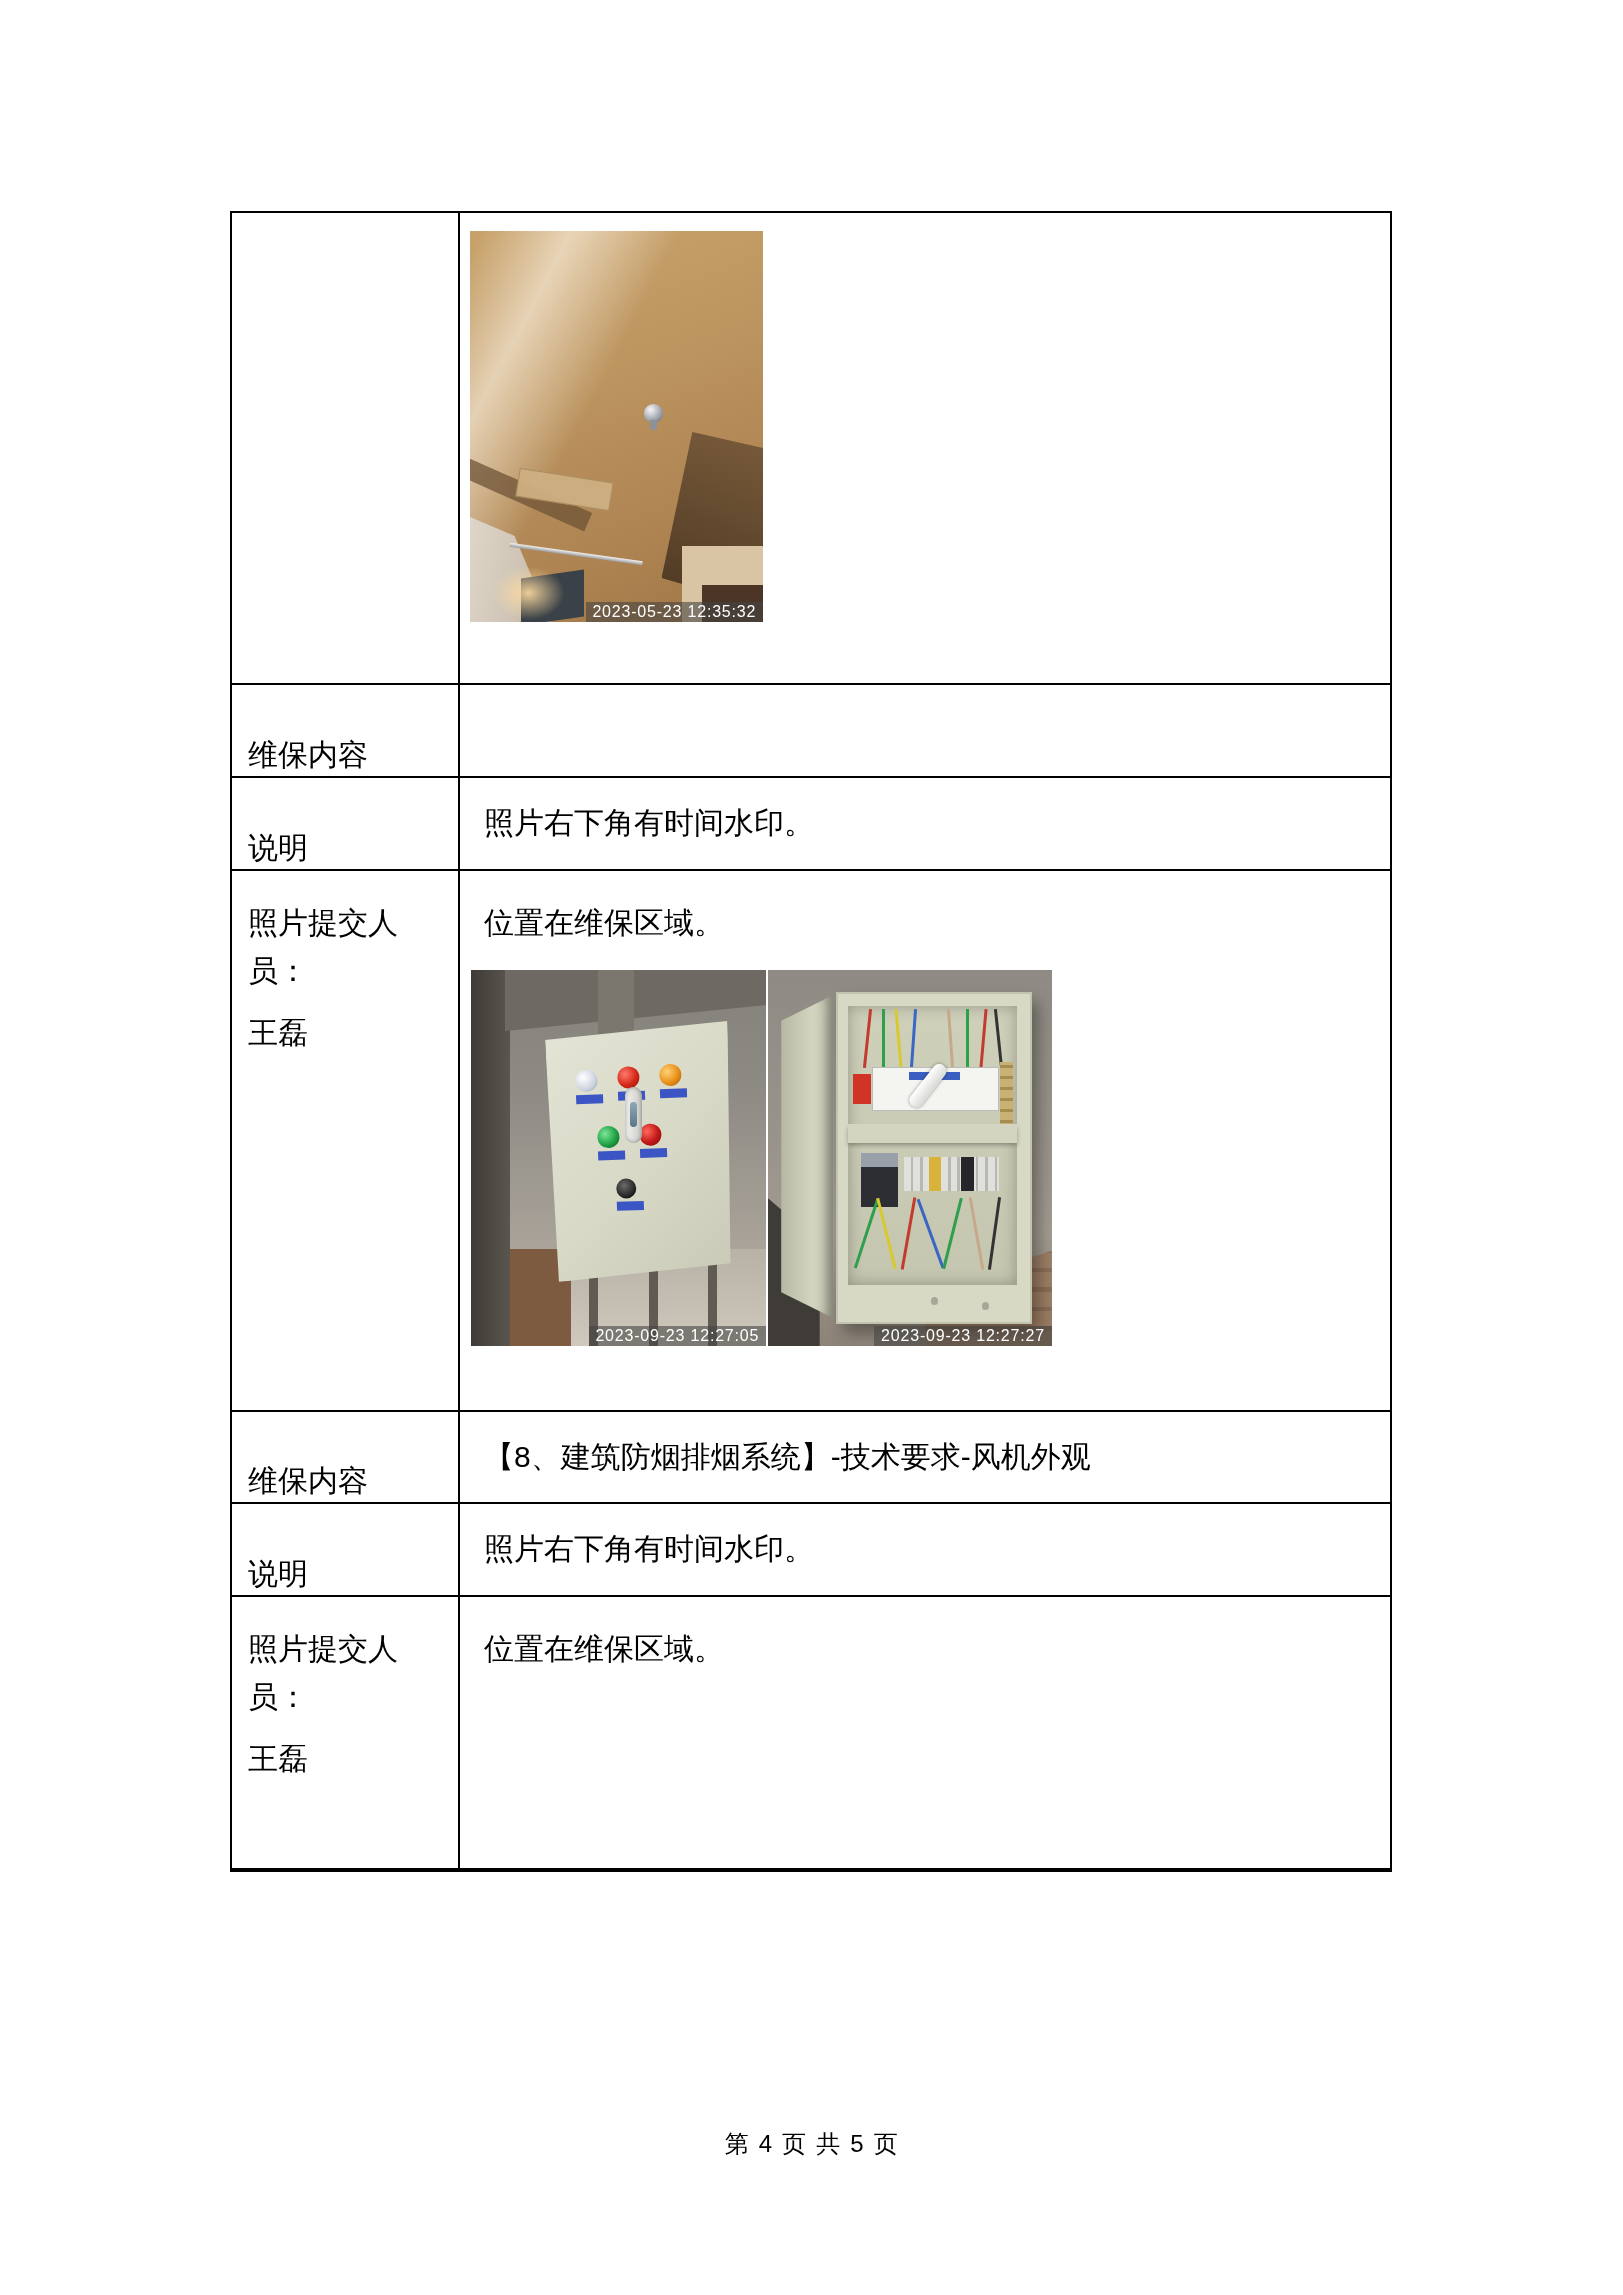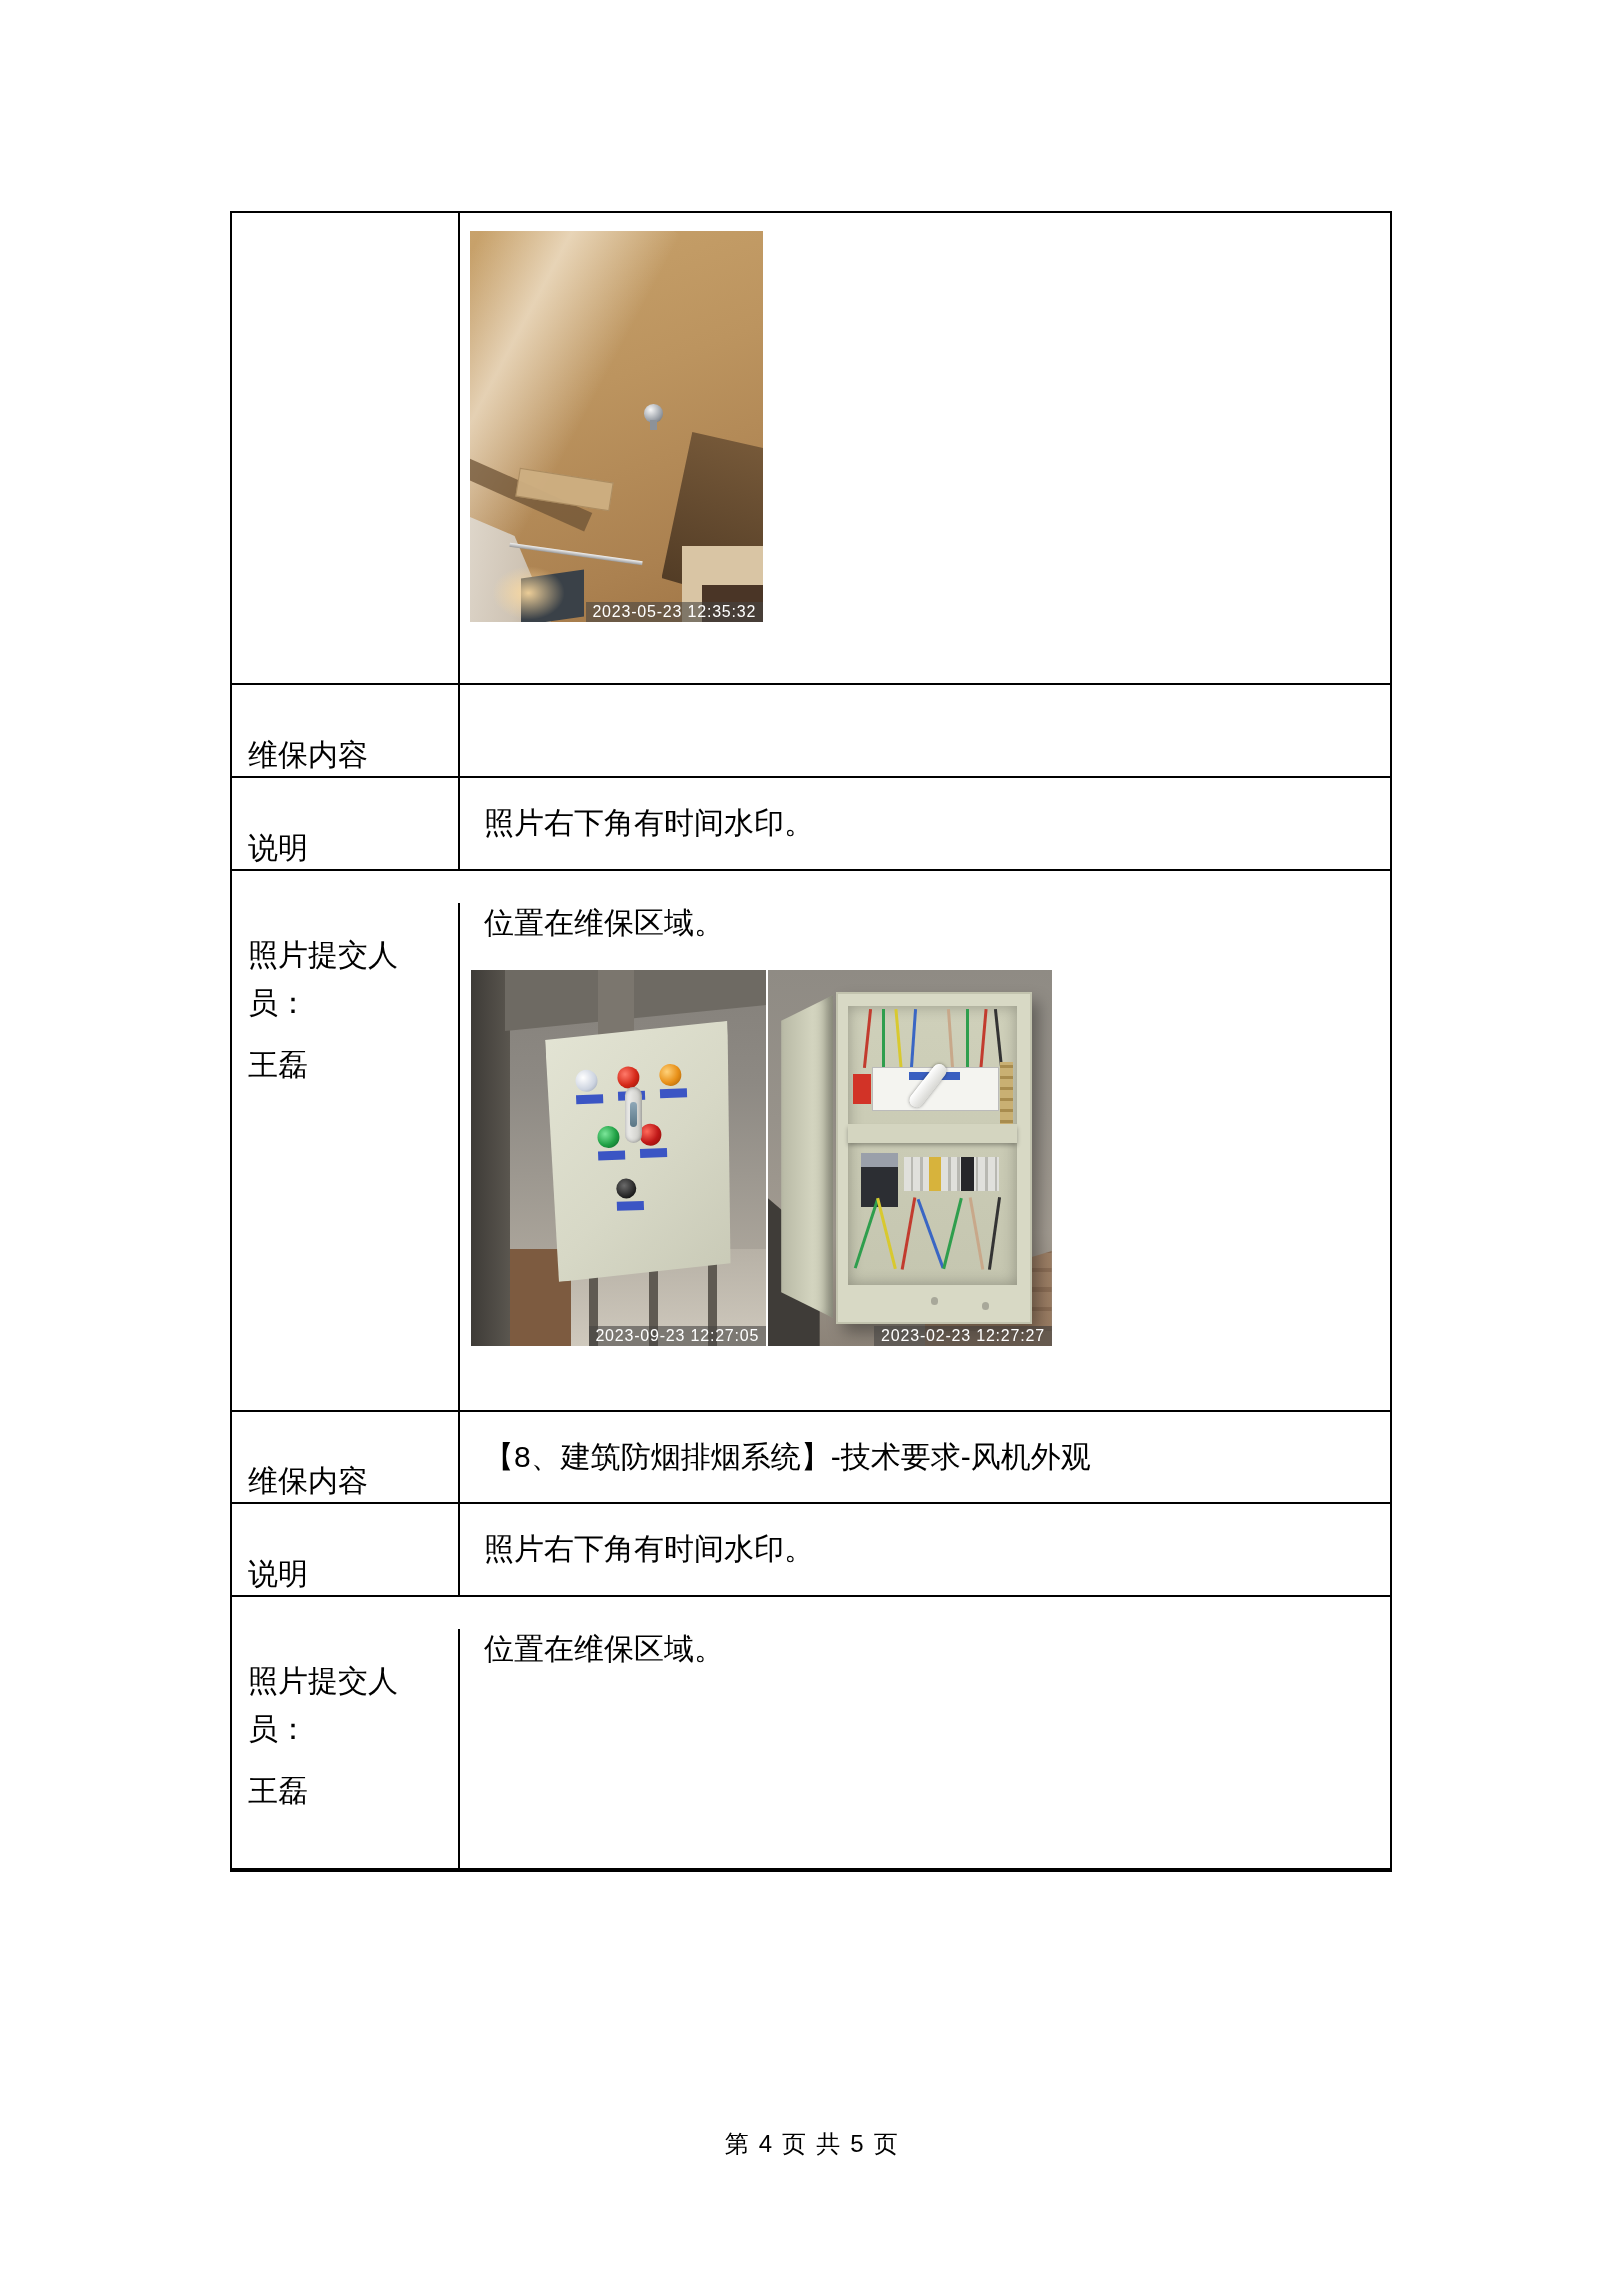--- a/index.html
+++ b/index.html
@@ -20,21 +20,21 @@
     font-size:30px;
   }
   .cell-content{flex:1;box-sizing:border-box;font-size:30px;}
   .r-photo1{height:470px;}
   .r-kv{height:93px;}
   .r-kv5{height:92px;}
   .r-sub{height:541px;}
   .r-sub-last{height:273px;}
   .r-kv .cell-label,.r-kv5 .cell-label{display:flex;align-items:flex-end;padding-left:16px;}
   .r-kv .cell-content,.r-kv5 .cell-content{display:flex;align-items:center;padding-left:24px;}
-  .r-sub .cell-label,.r-sub-last .cell-label{padding:28px 0 8px 16px;line-height:48px;margin-top:32px;}
+  .r-sub .cell-label,.r-sub-last .cell-label{padding:28px 0 8px 16px;line-height:48px;}
   .r-sub .cell-content,.r-sub-last .cell-content{padding-top:28px;}
   .submitter-name{margin-top:13.5px;}
   .loc-note{margin-left:24px;line-height:48px;}
   .photos-row{display:flex;gap:1.7px;margin-left:11px;margin-top:23px;}
   
   .photo{position:relative;overflow:hidden;}
   .ph1{width:293px;height:391px;margin-left:10px;margin-top:18px;}
   .ph2{width:295px;height:376px;}
   .ph3{width:284px;height:376px;}
   .ts-bar{
@@ -266,21 +266,21 @@
               <div class="bwire wire w-yellow bx2"></div>
               <div class="bwire wire w-red bx3"></div>
               <div class="bwire wire w-blue bx4"></div>
               <div class="bwire wire w-green bx5"></div>
               <div class="bwire wire w-tan bx6"></div>
               <div class="bwire wire w-black bx7"></div>
             </div>
             <div class="p3-screw s1" style="position:absolute;"></div>
             <div class="p3-screw s2" style="position:absolute;"></div>
           </div>
-          <div class="ts-bar">2023-02-23 12:27:27</div>
+          <div class="ts-bar">2023-09-23 12:27:27</div>
         </div>
 
       </div>
     </div>
   </div>
 
   <div class="trow r-kv5">
     <div class="cell-label">
       <span>维保内容</span>
     </div>

